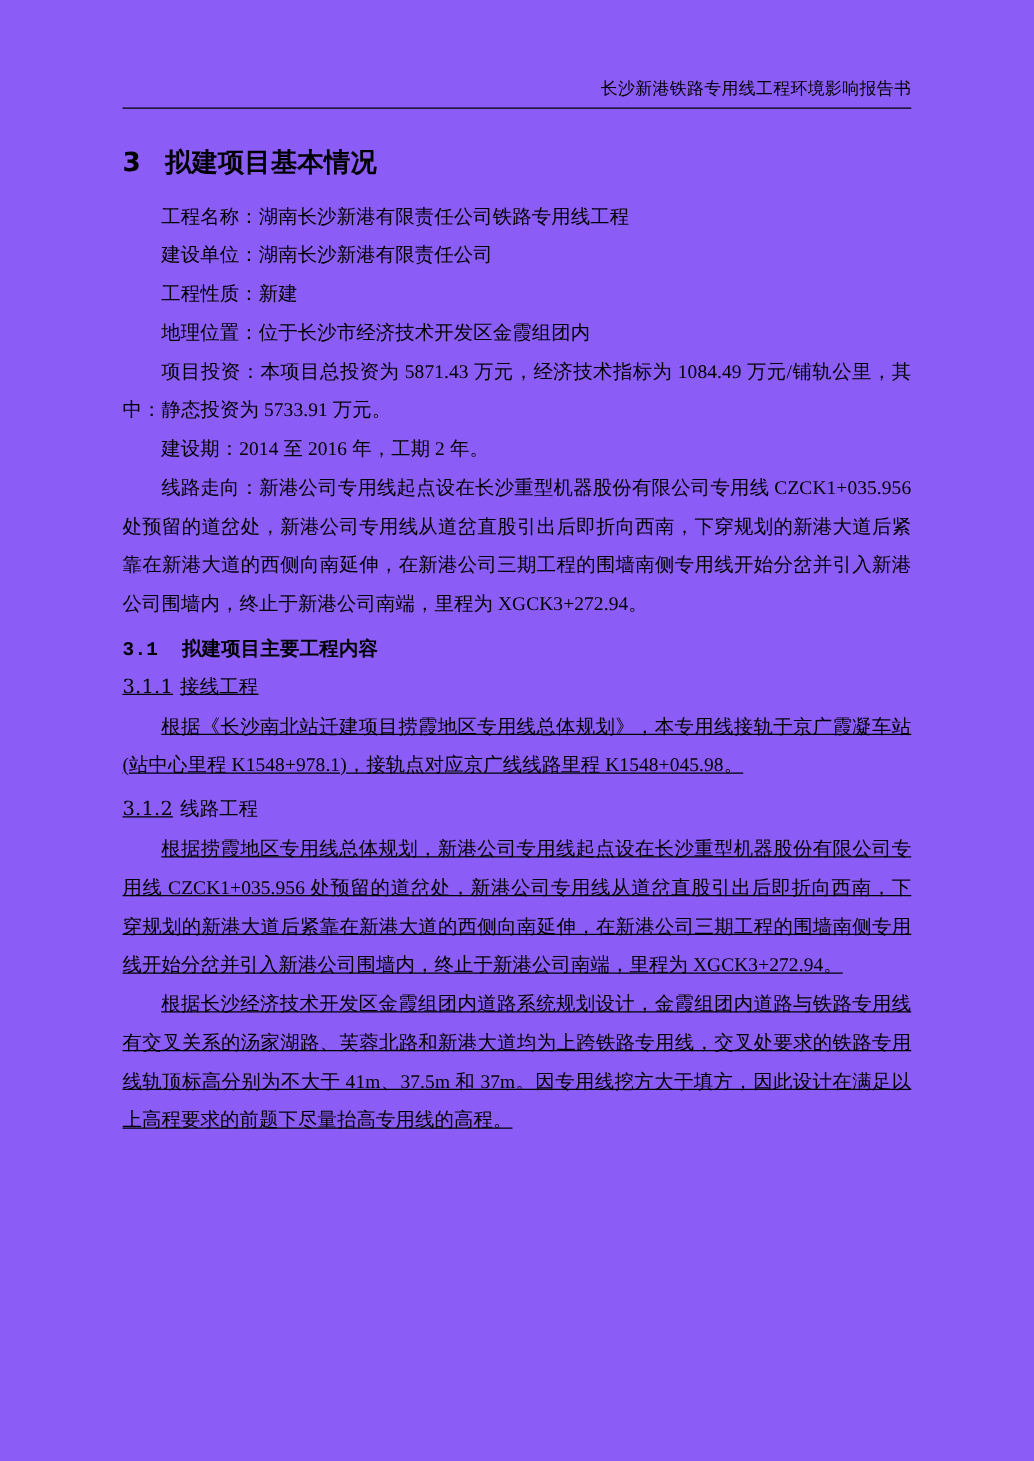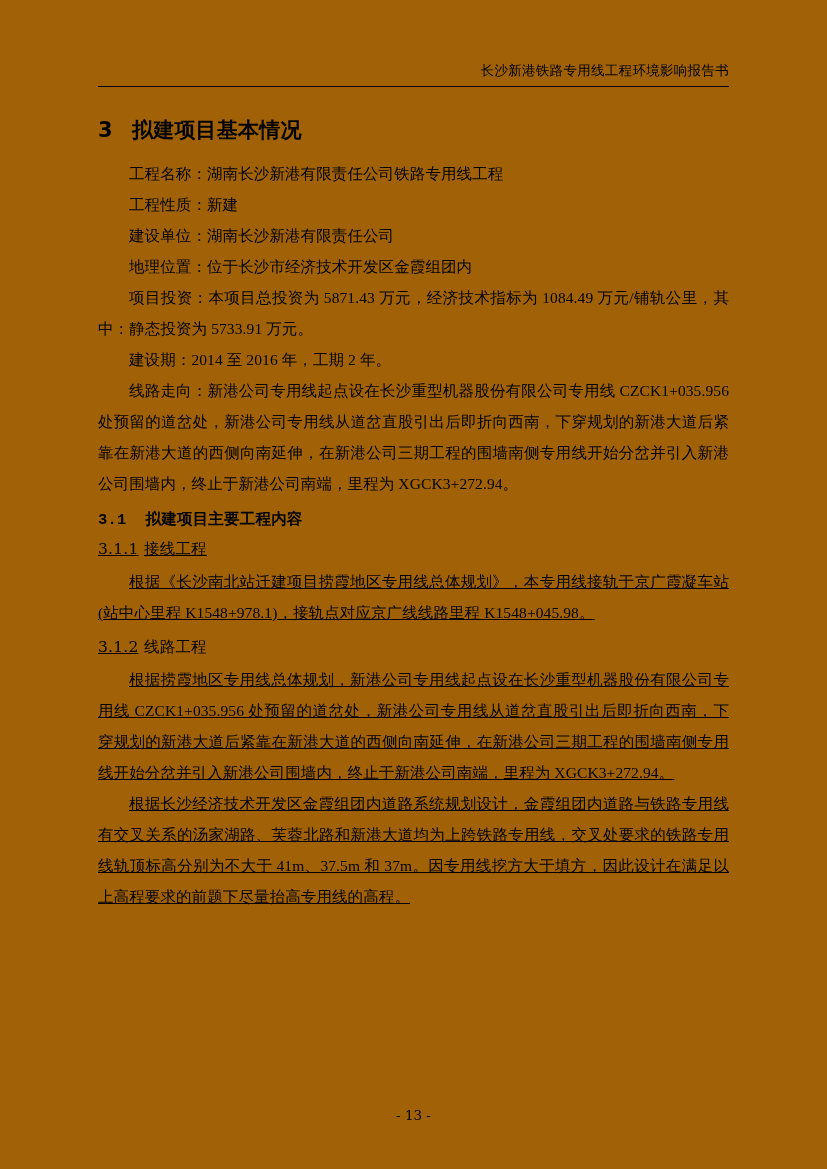--- a/index.html
+++ b/index.html
@@ -9,21 +9,21 @@
   body {
     background: #ffffff;
     font-family: "DejaVu Serif", "Liberation Serif", serif;
     color: #000000;
   }
   .page {
     position: relative;
     width: 827px;
     height: 1169px;
     margin: 0 auto;
-    background: #a16207;
+    background: #8b5cf6;
     box-sizing: border-box;
     overflow: hidden;
   }
   .header {
     position: absolute;
     top: 62px;
     left: 98px;
     right: 98px;
     text-align: right;
     font-size: 13.5px;
@@ -108,22 +108,22 @@
   <div class="header">长沙新港铁路专用线工程环境影响报告书</div>
   <div class="header-rule"></div>
 
   <div class="content">
 
     <div class="h-sec">
       <span class="num">3</span><span>拟建项目基本情况</span>
     </div>
 
     <p class="ind">工程名称：湖南长沙新港有限责任公司铁路专用线工程</p>
+    <p class="ind">建设单位：湖南长沙新港有限责任公司</p>
     <p class="ind">工程性质：新建</p>
-    <p class="ind">建设单位：湖南长沙新港有限责任公司</p>
     <p class="ind">地理位置：位于长沙市经济技术开发区金霞组团内</p>
     <p class="ind">项目投资：本项目总投资为 5871.43 万元，经济技术指标为 1084.49 万元/铺轨公里，其中：静态投资为 5733.91 万元。</p>
     <p class="ind">建设期：2014 至 2016 年，工期 2 年。</p>
     <p class="ind">线路走向：新港公司专用线起点设在长沙重型机器股份有限公司专用线 CZCK1+035.956 处预留的道岔处，新港公司专用线从道岔直股引出后即折向西南，下穿规划的新港大道后紧靠在新港大道的西侧向南延伸，在新港公司三期工程的围墙南侧专用线开始分岔并引入新港公司围墙内，终止于新港公司南端，里程为 XGCK3+272.94。</p>
 
     <div class="h-sub">
       <span class="num">3.1</span>&nbsp;&nbsp;<span>拟建项目主要工程内容</span>
     </div>
 
     <div class="h-sub3">
@@ -134,15 +134,14 @@
 
     <div class="h-sub3">
       <span class="num">3.1.2</span><span>线路工程</span>
     </div>
 
     <p class="ind u">根据捞霞地区专用线总体规划，新港公司专用线起点设在长沙重型机器股份有限公司专用线 CZCK1+035.956 处预留的道岔处，新港公司专用线从道岔直股引出后即折向西南，下穿规划的新港大道后紧靠在新港大道的西侧向南延伸，在新港公司三期工程的围墙南侧专用线开始分岔并引入新港公司围墙内，终止于新港公司南端，里程为 XGCK3+272.94。</p>
     <p class="ind u">根据长沙经济技术开发区金霞组团内道路系统规划设计，金霞组团内道路与铁路专用线有交叉关系的汤家湖路、芙蓉北路和新港大道均为上跨铁路专用线，交叉处要求的铁路专用线轨顶标高分别为不大于 41m、37.5m 和 37m。因专用线挖方大于填方，因此设计在满足以上高程要求的前题下尽量抬高专用线的高程。</p>
 
   </div>
 
-  <div class="footer">- 13 -</div>
 
 </div>
 
 </body></html>

